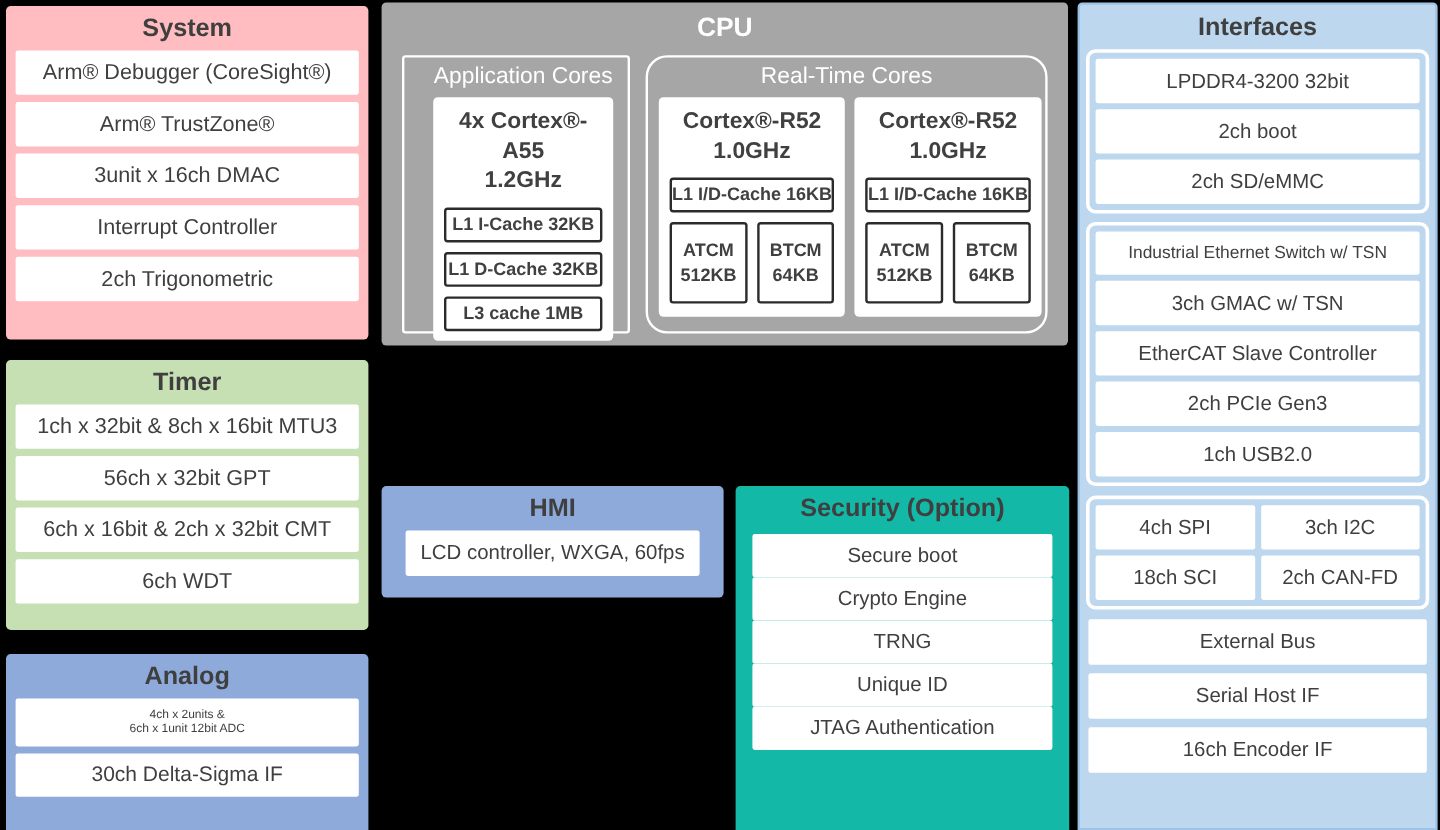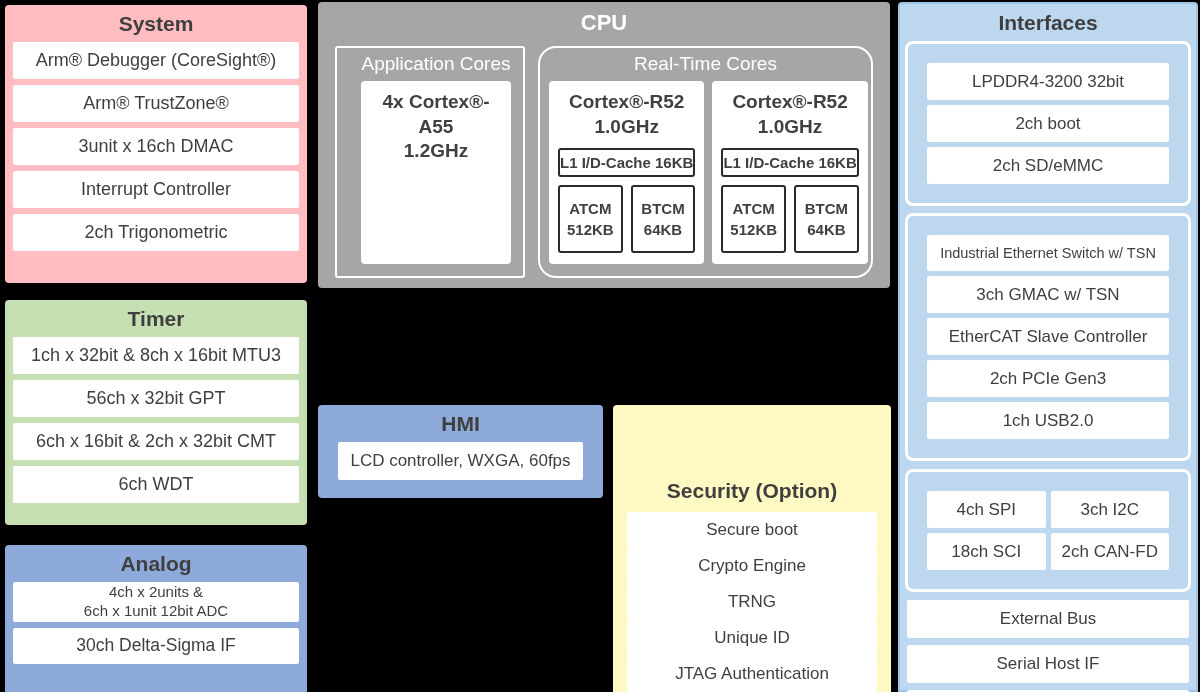--- a/index.html
+++ b/index.html
@@ -7,21 +7,21 @@
           font-family:"Liberation Sans",sans-serif;color:#3f3f3f;}
   .box{position:absolute;border-radius:4px;display:flex;flex-direction:column;box-sizing:border-box;}
   .box-title{font-weight:bold;font-size:21px;text-align:center;padding:7px 0 6px;flex:0 0 auto;}
   .rows{display:flex;flex-direction:column;gap:6px;padding:0 8px;}
   .row{background:#fff;border-radius:2px;height:37px;display:flex;align-items:center;justify-content:center;
        font-size:18px;text-align:center;white-space:pre-line;line-height:1.25;}
   
   .system{left:5px;top:5px;width:302px;height:278px;background:#FFBDC1;}
   .timer{left:5px;top:300px;width:302px;height:225px;background:#C6E0B4;}
   .analog{left:5px;top:545px;width:302px;height:147px;background:#8EAADB;border-bottom-left-radius:0;border-bottom-right-radius:0;}
-  .analog .row:first-child{font-size:15px;height:40px;}
+  .analog .row:first-child{font-size:10px;height:40px;}
   .analog .row:nth-child(2){font-size:17.5px;height:36px;}
   
   .cpu{left:318px;top:2px;width:572px;height:286px;background:#A6A6A6;color:#fff;}
   .cpu-title{font-weight:bold;font-size:22px;text-align:center;padding:8px 0 6px;}
   .subcore{position:absolute;border:2px solid #fff;border-radius:3px;display:flex;flex-direction:column;box-sizing:border-box;}
   .subcore-app{left:17px;top:44px;width:190px;height:232px;padding-left:12px;}
   .subcore-rt{left:220px;top:44px;width:335px;height:232px;border-radius:18px;}
   .subcore-title{font-size:19px;text-align:center;padding:5px 0 6px;color:#fff;}
   .core-card{background:#fff;border-radius:4px;color:#404040;display:flex;flex-direction:column;align-items:center;
              padding:8px 9px;box-sizing:border-box;}
@@ -32,27 +32,27 @@
   .cache-list{display:flex;flex-direction:column;gap:8px;width:100%;}
   .cache-row,.l1-row{border:2px solid #2b2b2b;border-radius:3px;height:29px;display:flex;align-items:center;justify-content:center;
              font-weight:bold;font-size:15px;box-sizing:border-box;width:100%;background:#fff;white-space:nowrap;}
   .tcm-grid{display:grid;grid-template-columns:1fr 1fr;gap:8px;width:100%;margin-top:8px;}
   .tcm-grid .cache-row{height:68px;white-space:pre-line;text-align:center;line-height:1.4;}
   
   .memory{left:318px;top:300px;width:572px;height:90px;background:#DAE3F3;}
   .memory .row{margin:0 12px;height:38px;font-size:17px;}
   .hmi{left:318px;top:405px;width:285px;height:93px;background:#8EAADB;}
   .hmi .row{margin:0 12px;height:38px;font-size:17px;}
-  .security{left:613px;top:405px;width:278px;height:287px;background:#fef9c3;border-bottom-left-radius:0;border-bottom-right-radius:0;justify-content:flex-end;}
+  .security{left:613px;top:405px;width:278px;height:287px;background:#14b8a6;border-bottom-left-radius:0;border-bottom-right-radius:0;}
   .security .rows{gap:0;padding:3px 14px 0;}
   .security .row{height:36px;font-size:17px;}
   
   .interfaces{left:898px;top:2px;width:300px;height:690px;background:#BDD7EE;border:2px solid #9DC3E6;
               border-bottom-left-radius:0;border-bottom-right-radius:0;}
-  .if-group{border:3px solid #fff;border-radius:8px;margin:0 5px;padding:19px;display:flex;flex-direction:column;gap:5px;}
+  .if-group{border:3px solid #fff;border-radius:8px;margin:0 5px;padding:5px;display:flex;flex-direction:column;gap:5px;}
   .if-row,.if-group .row{background:#fff;border-radius:2px;height:37px;display:flex;align-items:center;justify-content:center;
           font-size:17px;text-align:center;}
   .grp-net{margin-top:7px;}
   .grp-net .row:first-child{font-size:14.5px;height:36px;}
   .grp-serial{display:grid;grid-template-columns:1fr 1fr;margin-top:8px;}
   .if-solos{display:flex;flex-direction:column;gap:7px;margin:8px 7px 0;}
   .if-solos .row{height:38px;font-size:17px;border-radius:2px;}
 </style>
 </head>
 <body>
@@ -90,20 +90,25 @@
   </section>
 
   <section class="box cpu">
     <div class="cpu-title">CPU</div>
 
     <div class="subcore subcore-app">
       <div class="subcore-title">Application Cores</div>
       <div class="core-card">
         <div class="core-name">4x Cortex®-A55
 1.2GHz</div>
+        <div class="cache-list">
+            <div class="cache-row">L1 I-Cache 32KB</div>
+            <div class="cache-row">L1 D-Cache 32KB</div>
+            <div class="cache-row">L3 cache 1MB</div>
+          </div>
       </div>
     </div>
 
     <div class="subcore subcore-rt">
       <div class="subcore-title">Real-Time Cores</div>
       <div class="rt-cards">
         <div class="core-card">
           <div class="core-name">Cortex®-R52
 1.0GHz</div>
           <div class="l1-row">L1 I/D-Cache 16KB</div>

